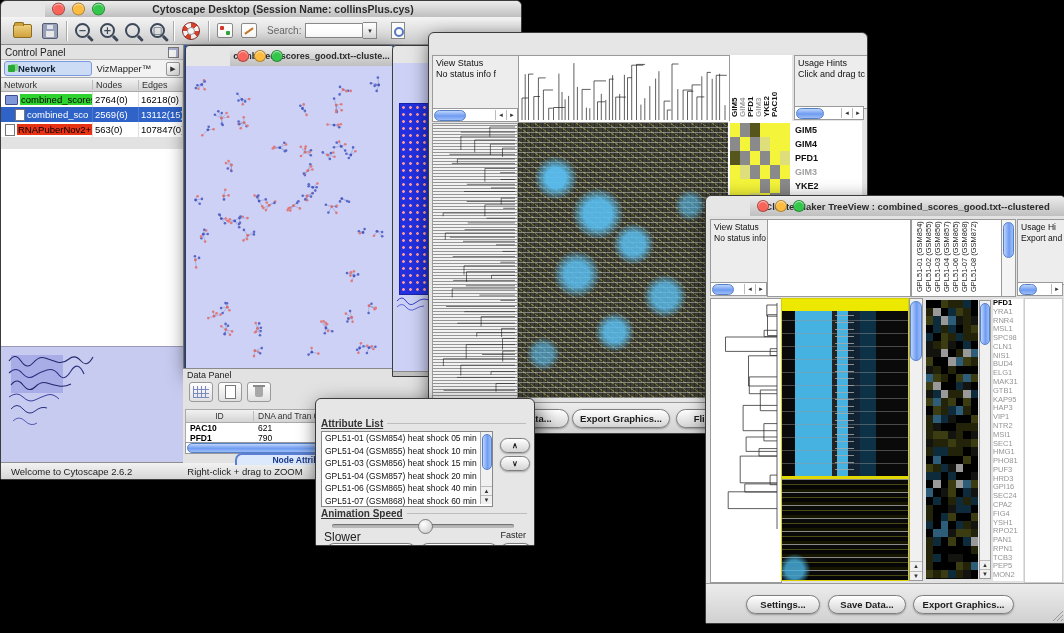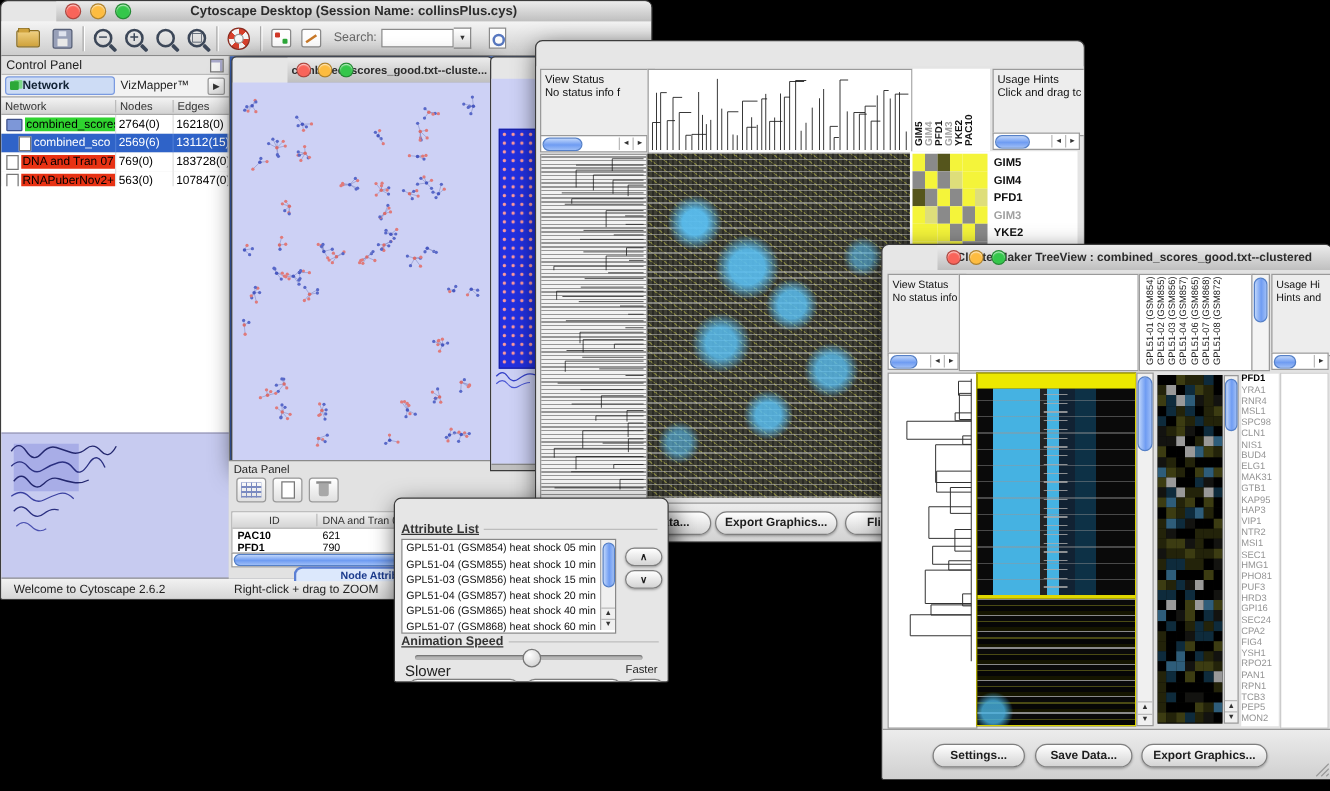--- a/index.html
+++ b/index.html
@@ -153,28 +153,20 @@
         <span class="c">2764(0)</span>
         <span class="c">16218(0)</span>
       </div>
       <div class="cp-row" style="background:#2f63c8;color:#fff;">
         <span class="c" style="padding-left:12px;border-right-color:#4a7ad4;">
           <i class="i-doc2"></i>
           <span>combined_sco</span>
           </span>
         <span class="c" style="border-right-color:#4a7ad4;">2569(6)</span>
         <span class="c">13112(15)</span>
-      </div>
-      <div class="cp-row">
-        <span class="c">
-            <i class="i-doc2"></i>
-          <span style="background:#e83214;padding:0 1px;">DNA and Tran 07</span>
-          </span>
-        <span class="c">769(0)</span>
-        <span class="c">183728(0)</span>
       </div>
       <div class="cp-row">
         <span class="c">
             <i class="i-doc2"></i>
           <span style="background:#e83214;padding:0 1px;">RNAPuberNov2+I</span>
           </span>
         <span class="c">563(0)</span>
         <span class="c">107847(0)</span>
       </div>
       <div style="position:absolute;left:0;top:104px;width:182px;height:197px;background:#fff;"></div>
@@ -965,21 +957,21 @@
       </div>
       <div class="whitebox" style="left:61px;top:3px;width:142px;height:76px;"></div>
       <div class="whitebox" style="left:205px;top:3px;width:88px;height:76px;padding-left:3px;">
         
       <span class="vlabF">GPL51-01 (GSM854)</span><span class="vlabF">GPL51-02 (GSM855)</span><span class="vlabF">GPL51-03 (GSM856)</span><span class="vlabF">GPL51-04 (GSM857)</span><span class="vlabF">GPL51-06 (GSM865)</span><span class="vlabF">GPL51-07 (GSM868)</span><span class="vlabF">GPL51-08 (GSM872)</span></div>
       <div style="position:absolute;left:295px;top:3px;width:13px;height:76px;background:#f4f4f4;border:1px solid #999;">
         <i class="vpill" style="display:block;width:9px;height:34px;margin:2px auto 0;"></i>
       </div>
       <div class="panel" style="left:311px;top:3px;width:44px;height:60px;font-size:8.5px;">
         <div>Usage Hi</div>
-        <div>Hints and</div>
+        <div>Export and</div>
       </div>
       <div class="hscroll" style="left:311px;top:66px;width:44px;height:12px;">
         <i class="pill" style="width:16px;height:9px;margin-left:1px;"></i>
         <span style="flex:1;"></span>
         <span class="sarr">►</span>
       </div>
 
       <div class="whitebox" style="left:4px;top:82px;width:70px;height:283px;">
         <svg id="dleftF" width="68" height="281">
             <path d="M66,4 V230 M66,6.0 H55.8 V17.2 H66 M66,15.7 H56.5 V36.6 H66 M66,31.3 H53.1 V37.6 H66 M66,38.0 H14.5 V52.4 H66 M66,49.7 H59.2 V56.5 H66 M66,56.8 H37.5 V87.0 H66 M66,77.9 H38.3 V94.7 H66 M66,91.0 H49.3 V111.7 H66 M66,106.4 H32.1 V131.7 H66 M66,124.6 H52.9 V141.9 H66 M66,138.0 H35.1 V152.4 H66 M66,149.6 H48.0 V157.0 H66 M66,157.1 H29.2 V183.8 H66 M66,176.1 H59.1 V185.7 H66 M66,184.9 H33.8 V193.0 H66 M66,192.8 H17.2 V209.6 H66 " stroke="#333" stroke-width="0.8" fill="none"></path>

